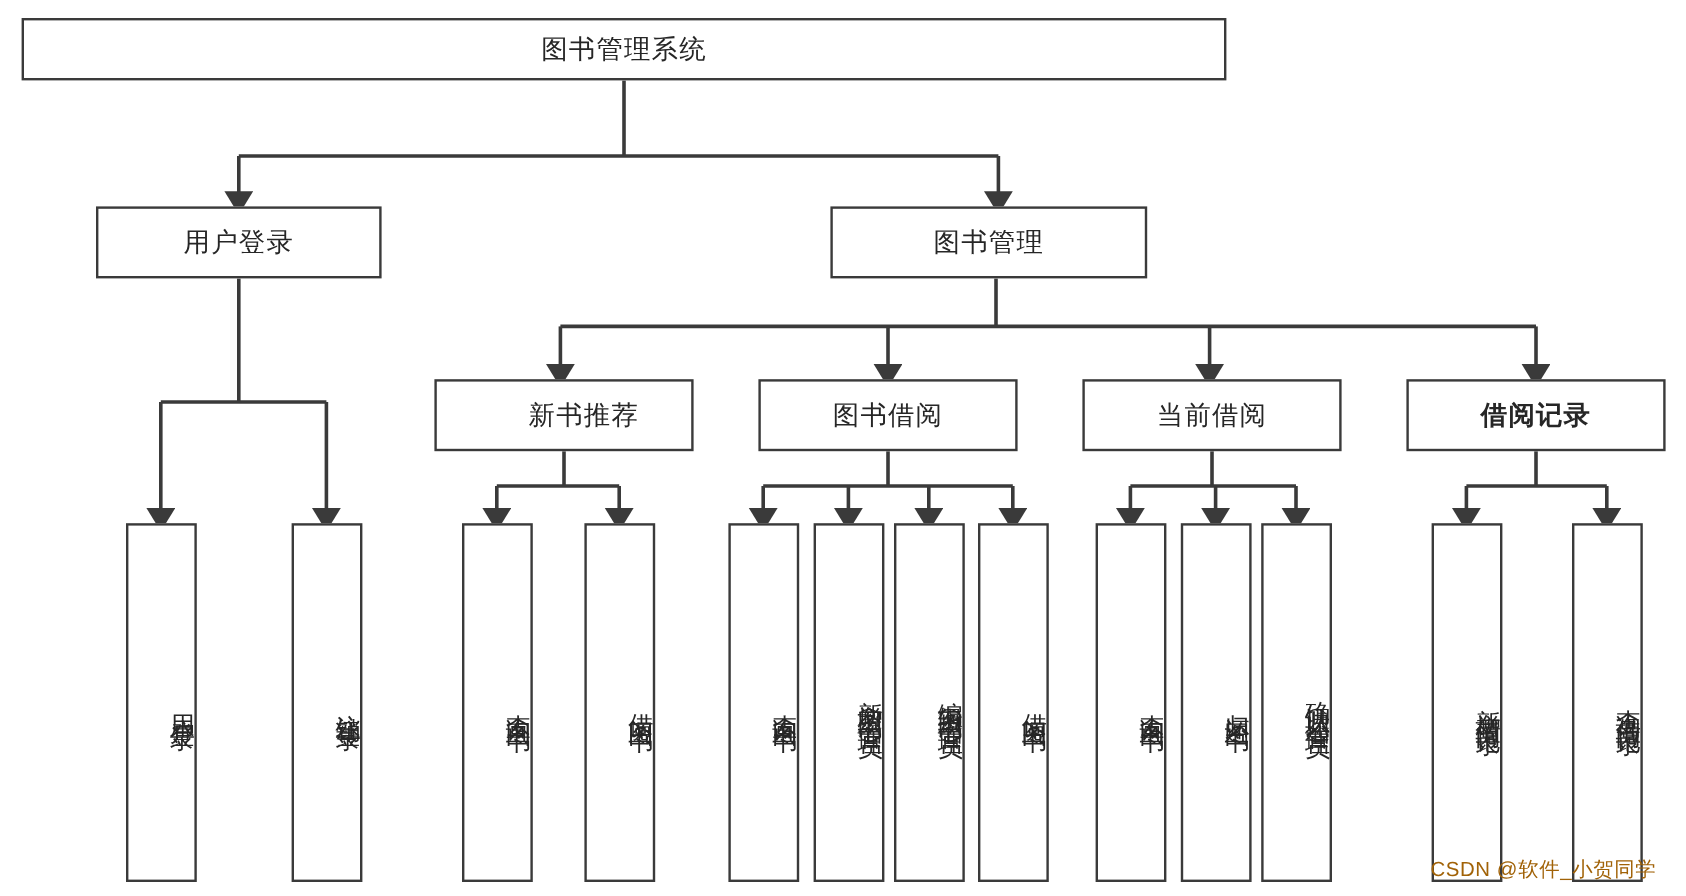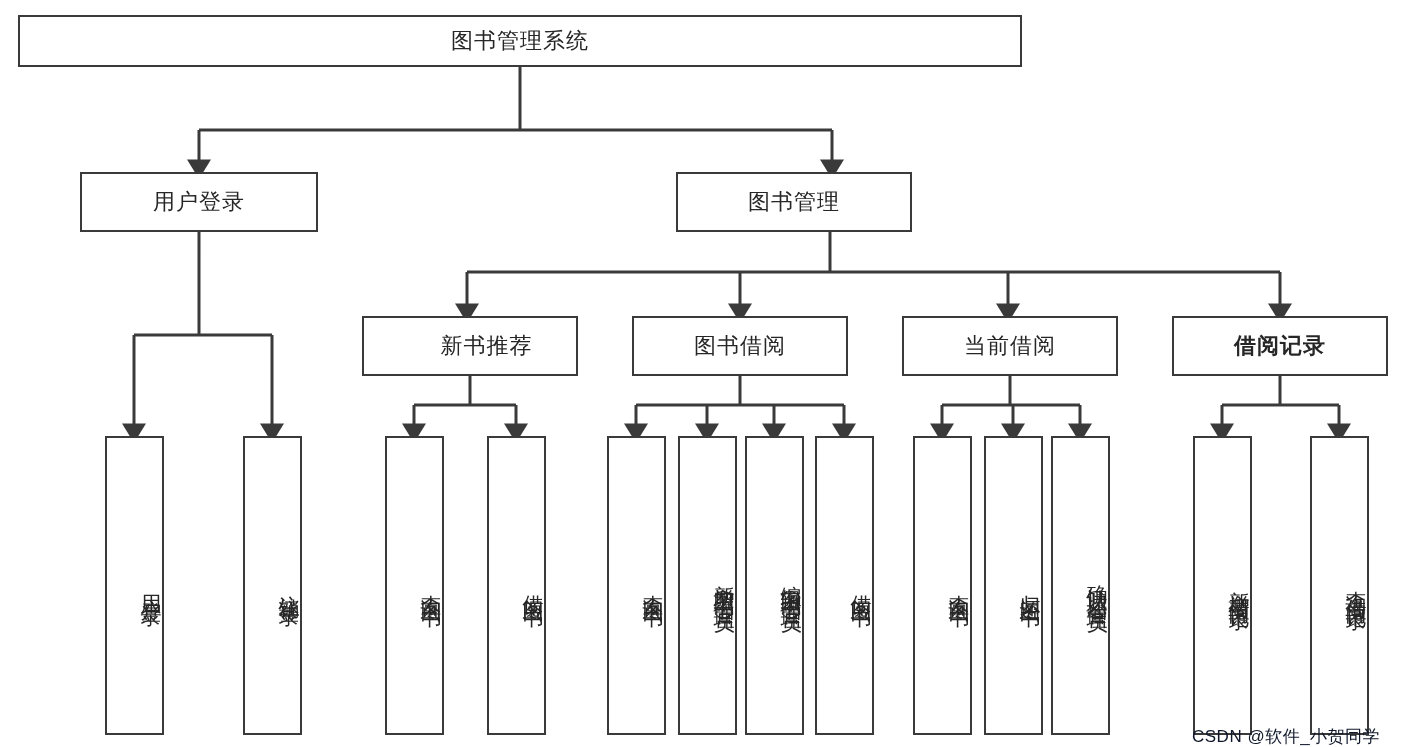--- a/index.html
+++ b/index.html
@@ -51,25 +51,24 @@
     align-items: flex-start;
     justify-content: center;
   }
   .node.vert .vlabel {
     writing-mode: vertical-rl;
     text-orientation: upright;
     white-space: nowrap;
   }
   .watermark {
     position: absolute;
-    color: #0f172a;
+    color: #a16207;
     font-size: 17px;
     letter-spacing: 0.5px;
     white-space: nowrap;
-    margin-top: 12px;
   }
 </style>
 </head>
 <body>
 
 <div id="canvas">
 
   <svg id="wires" viewBox="0 0 1405 747" xmlns="http://www.w3.org/2000/svg">
     <defs>
       <marker id="arrow" markerWidth="10" markerHeight="10" refX="2.2" refY="4" orient="auto" markerUnits="strokeWidth">
@@ -124,21 +123,21 @@
     </g>
   </svg>
 
   <div class="node horiz" style="left:18px; top:15px; width:1004px; height:52px;">
     <span>图书管理系统</span>
   </div>
 
   <div class="node horiz" style="left:80px; top:172px; width:238px; height:60px;">
     <span>用户登录</span>
   </div>
-  <div class="node horiz" style="left:676px; top:172px; width:236px; height:60px;">
+  <div class="node horiz" style="left:692px; top:172px; width:264px; height:60px;">
     <span>图书管理</span>
   </div>
 
   <div class="node horiz" style="left:362px; top:316px; width:216px; height:60px;padding-left:33px;">
     <span>新书推荐</span>
   </div>
   <div class="node horiz" style="left:632px; top:316px; width:216px; height:60px;">
     <span>图书借阅</span>
   </div>
   <div class="node horiz" style="left:902px; top:316px; width:216px; height:60px;">

